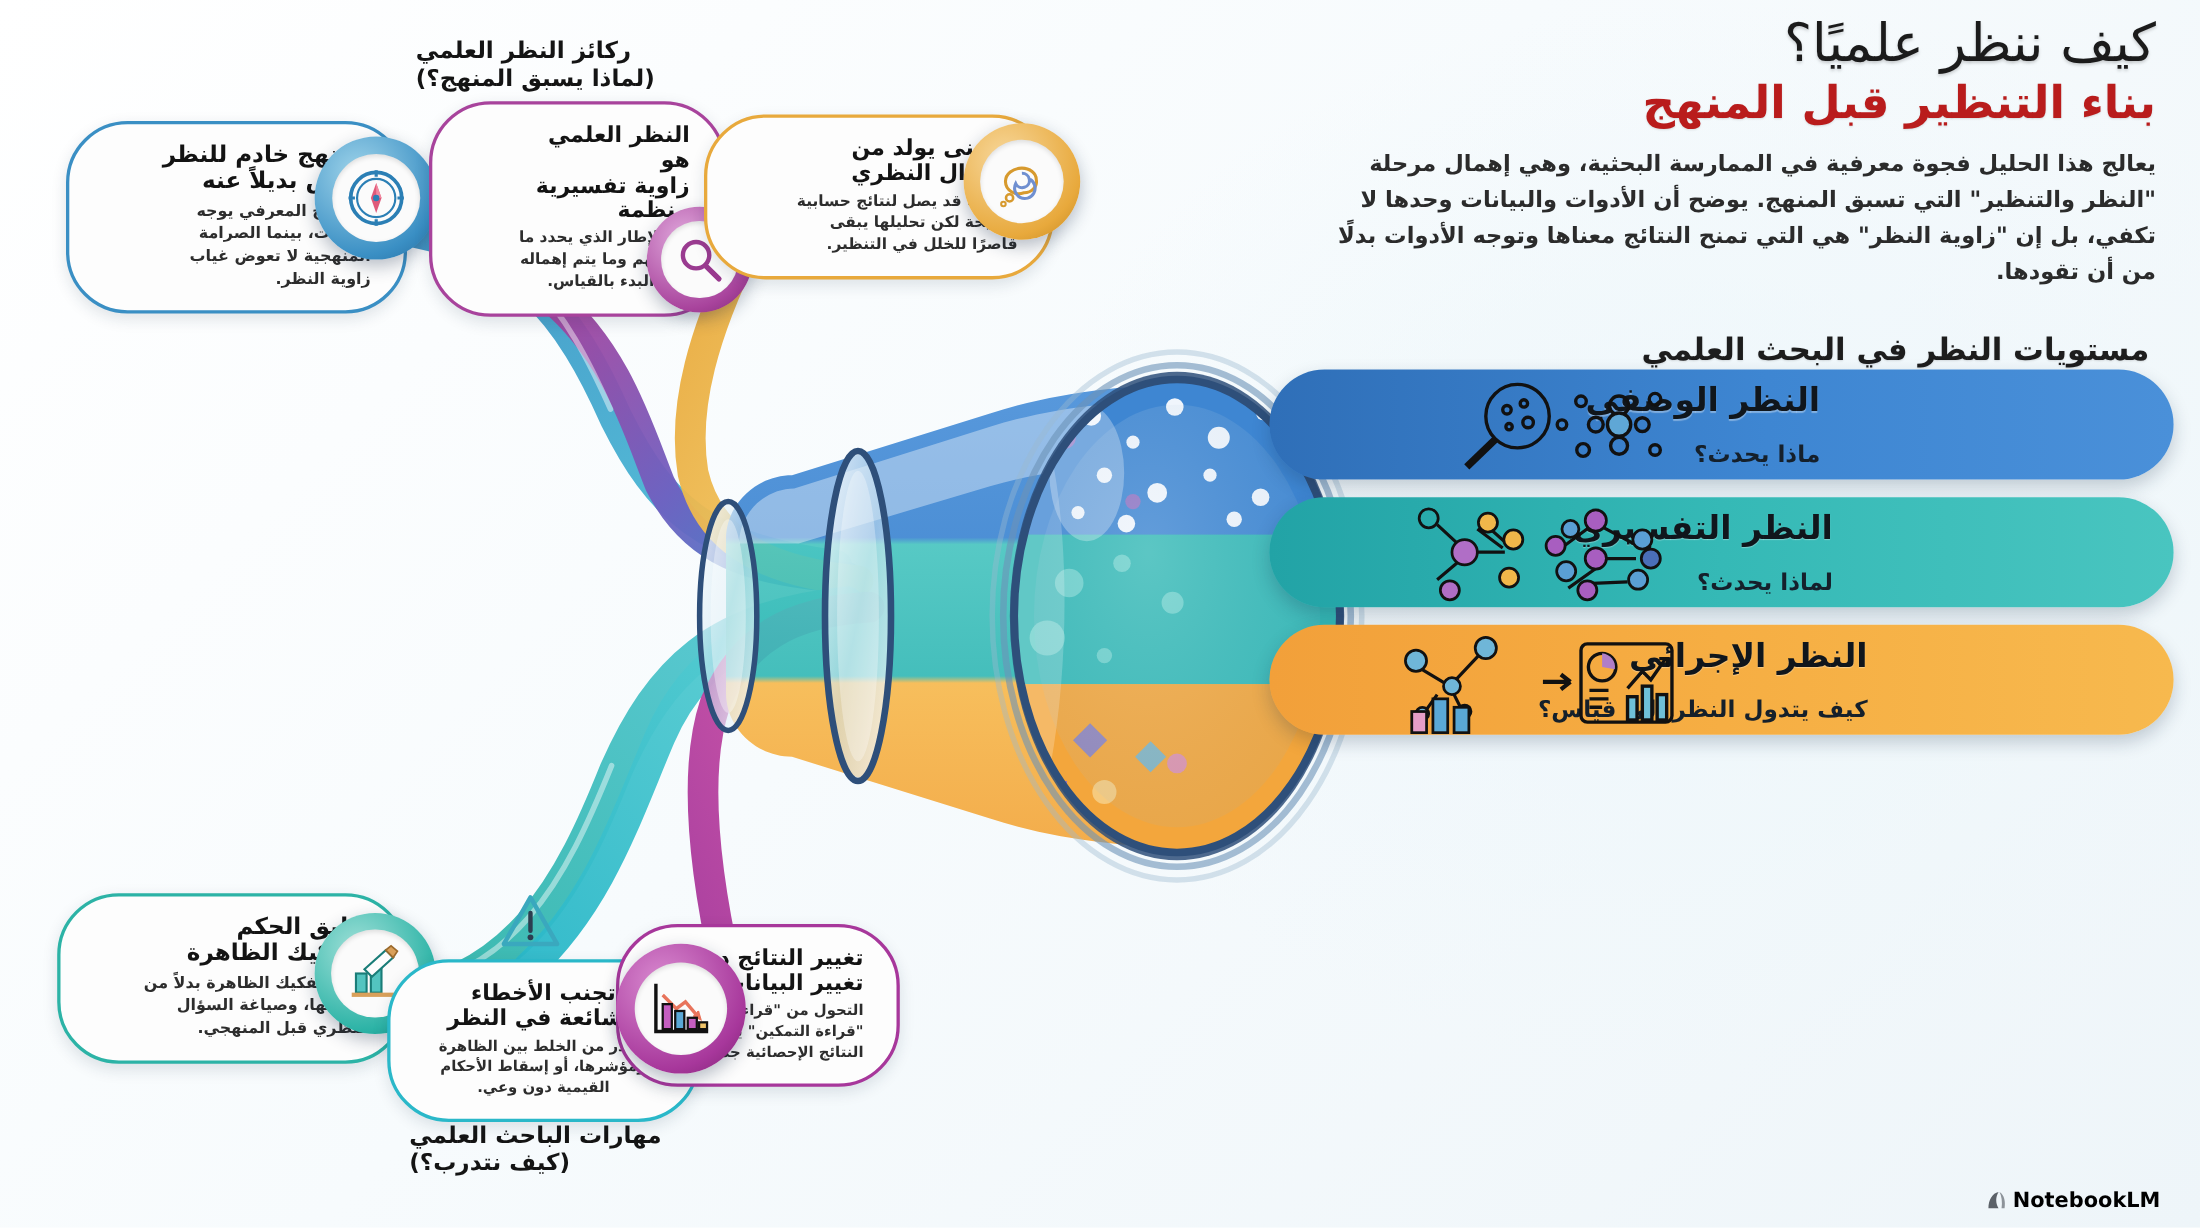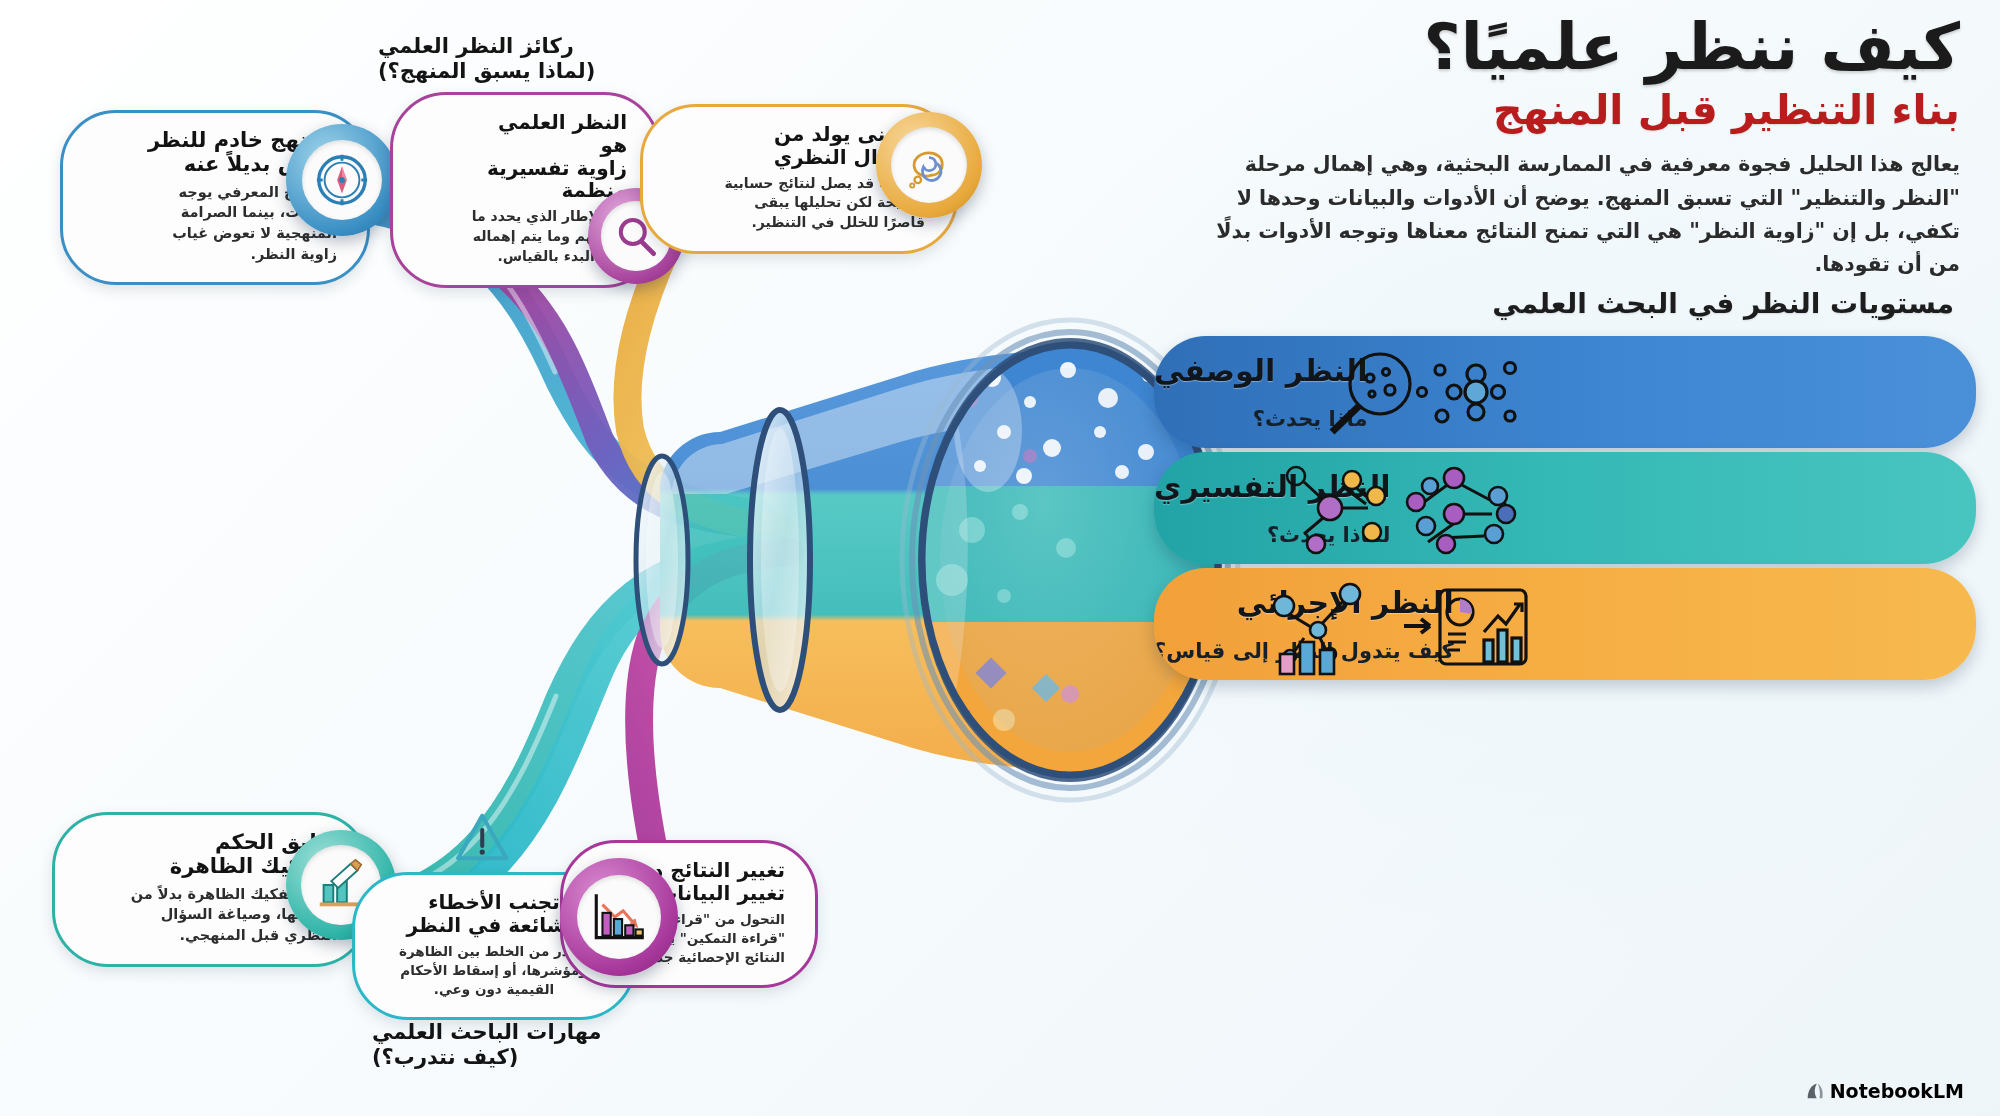--- a/index.html
+++ b/index.html
@@ -8,32 +8,32 @@
     width:2000px;height:1116px;overflow:hidden;position:relative;
     font-family:"DejaVu Sans","Liberation Sans",sans-serif;
     background:
       radial-gradient(ellipse 900px 700px at 78% 44%, #eef7fb 0%, rgba(238,247,251,0) 70%),
       linear-gradient(135deg,#ffffff 0%,#f7fbfd 45%,#eef5f9 100%);
   }
   .stage{position:absolute;inset:0;}
 
   
   .header{position:absolute;right:40px;top:14px;width:760px;text-align:right;direction:rtl;}
-  .h-title{font-size:64px;font-weight:700;color:#1b1b1b;letter-spacing:-1px;line-height:1.05;
+  .h-title{font-size:48px;font-weight:400;color:#1b1b1b;letter-spacing:-1px;line-height:1.05;
            text-shadow:0 2px 3px rgba(0,0,0,.18);}
   .h-sub{font-size:41px;font-weight:800;color:#b91c1c;margin-top:6px;line-height:1.15;
          text-shadow:0 1px 2px rgba(0,0,0,.12);}
   .h-body{font-size:20.5px;font-weight:700;color:#2b2b2b;line-height:1.62;margin-top:14px;}
 
-  .levels-title{position:absolute;right:46px;top:287px;font-size:28px;font-weight:800;color:#1d1d1d;
+  .levels-title{position:absolute;right:46px;top:301px;font-size:28px;font-weight:800;color:#1d1d1d;
                 text-shadow:0 1px 2px rgba(0,0,0,.12);}
 
   
-  .bar{position:absolute;height:112px;border-radius:52px;display:flex;align-items:center;
-       justify-content:flex-end;box-shadow:0 7px 16px rgba(20,40,70,.22);overflow:hidden;}
+  .bar{position:absolute;height:100px;border-radius:52px;display:flex;align-items:center;
+       justify-content:center;box-shadow:0 7px 16px rgba(20,40,70,.22);overflow:hidden;}
   .bar .txt{margin-right:34px;text-align:right;direction:rtl;}
   .bar .t1{font-size:30px;font-weight:900;color:#10161c;line-height:1.1;
            text-shadow:0 1px 1px rgba(255,255,255,.35);}
   .bar .t2{font-size:21px;font-weight:700;color:#15202b;margin-top:20px;}
   .bar .ic{position:absolute;left:0;top:0;height:100%;width:430px;}
 
   #bar1{right:24px;left:1154px;top:336px;
         background:linear-gradient(270deg,#4a90d9 0%,#3e86d2 45%,#2f6fb8 100%);}
   #bar2{right:24px;left:1154px;top:452px;
         background:linear-gradient(270deg,#49c5c0 0%,#35b9b6 50%,#22a3a6 100%);}

